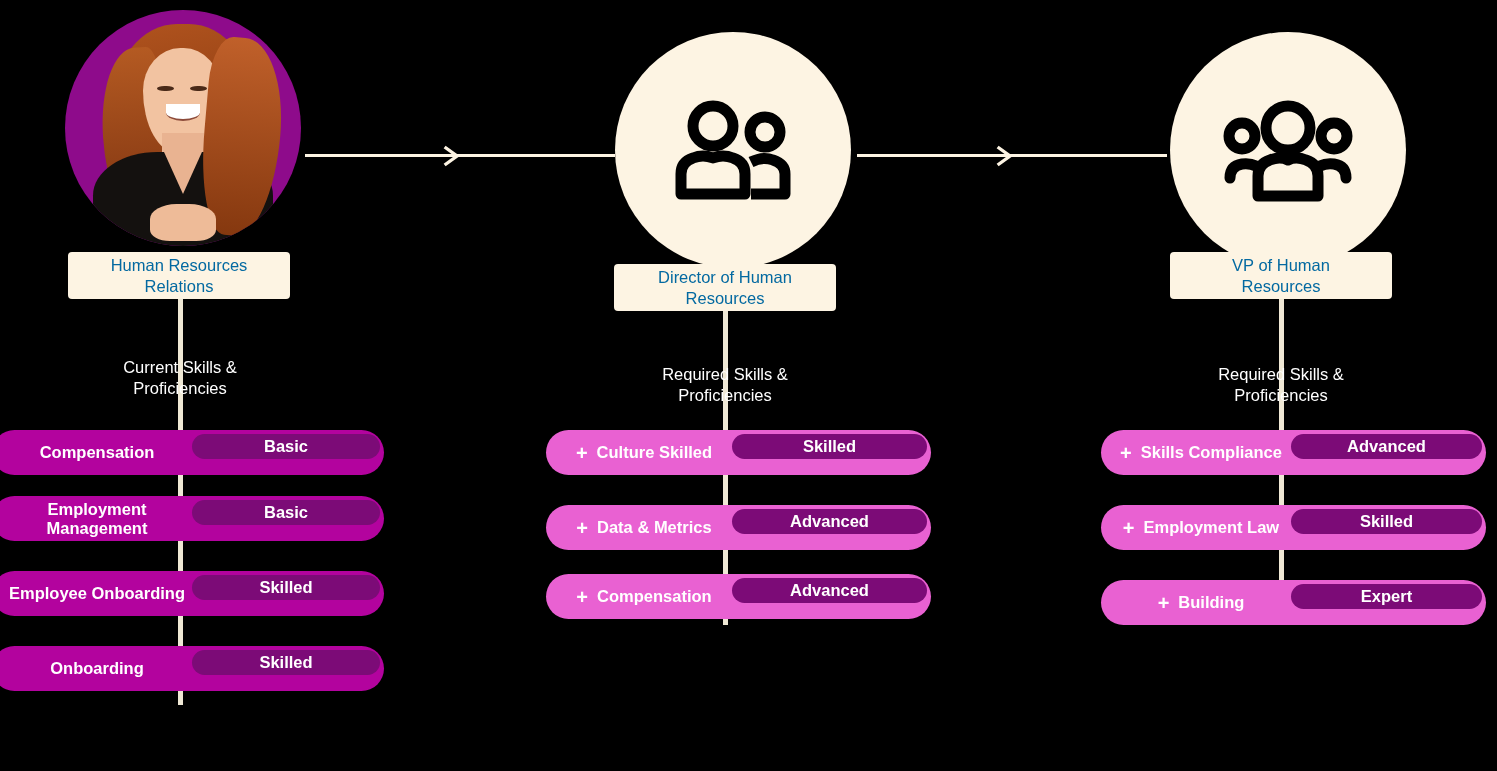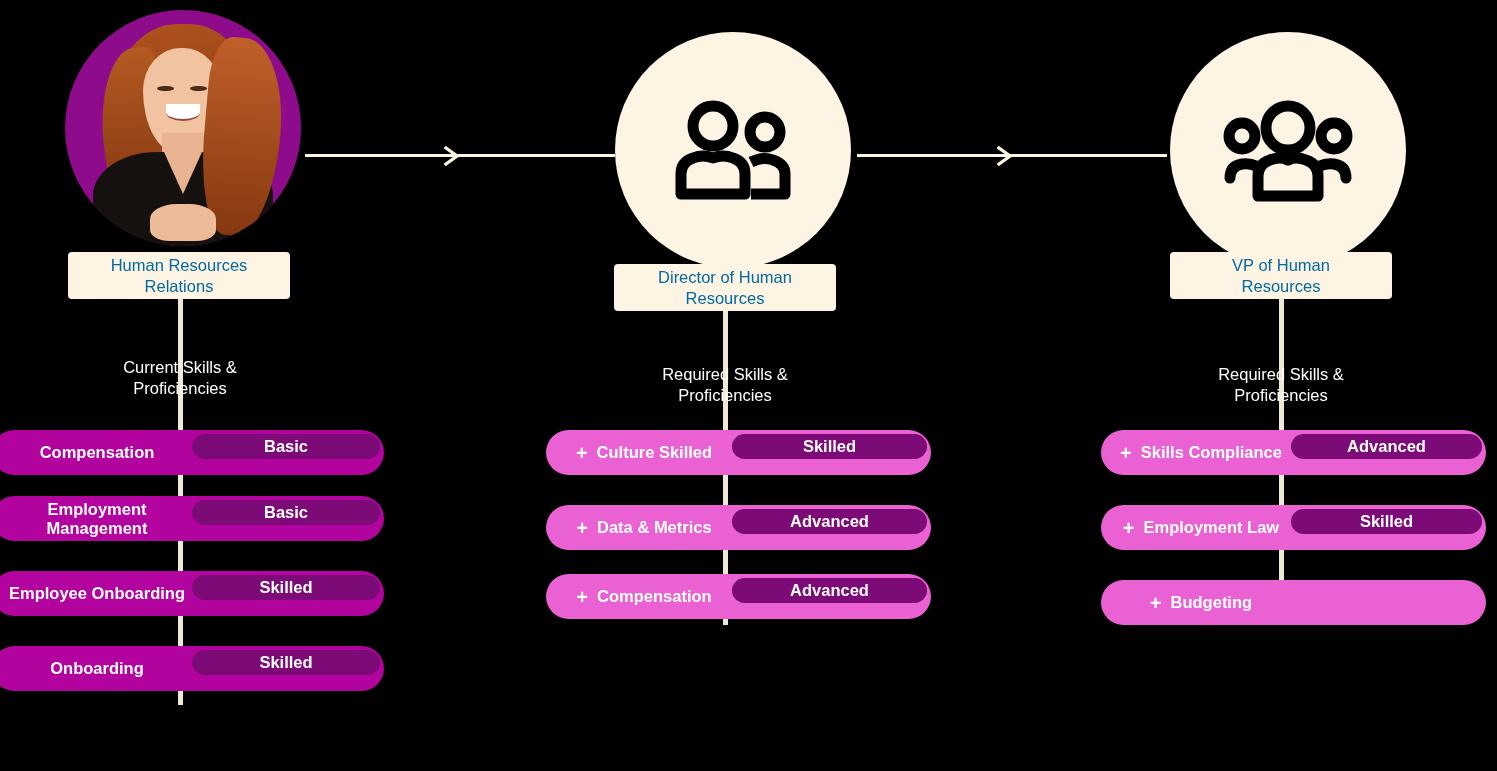--- a/index.html
+++ b/index.html
@@ -376,17 +376,18 @@
     <div class="pill-name" style="width:190px;">
       <span class="plus">+</span>
       <span class="lbl">Employment Law</span>
     </div>
     <div class="pill-level">Skilled</div>
   </div>
 
   <div class="pill req" style="left:1101px; top:580px; width:385px; height:45px;">
     <div class="pill-name" style="width:190px;">
       <span class="plus">+</span>
-      <span class="lbl">Budgeting</span>
-    </div>
+      <span class="lbl">Building</span>
+    </div>
+    <div class="pill-level">Expert</div>
   </div>
 
 </div>
 
 </body></html>

